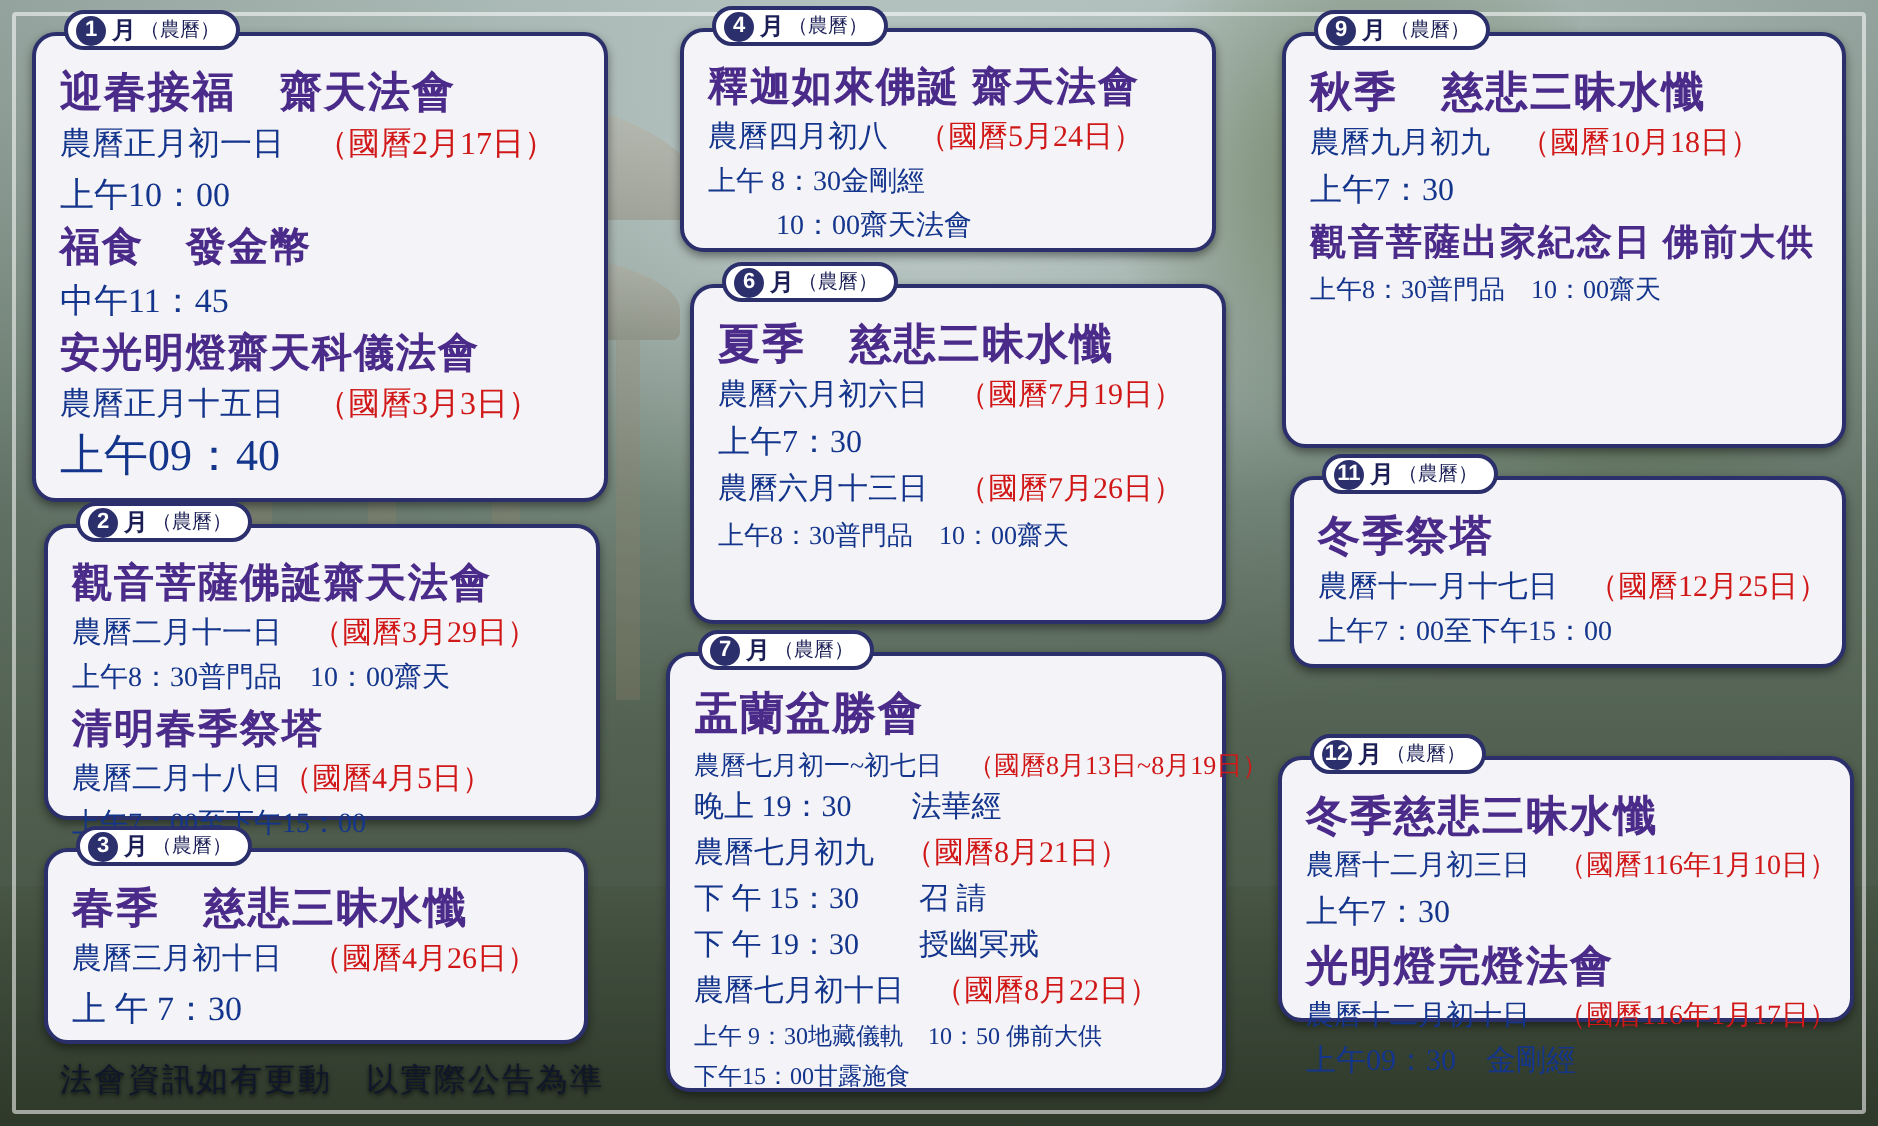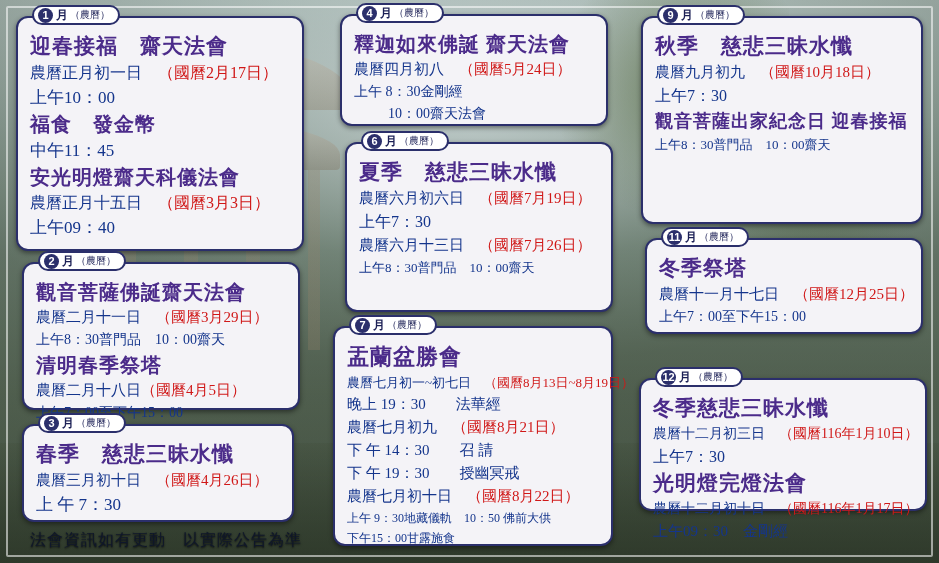--- a/index.html
+++ b/index.html
@@ -113,21 +113,21 @@
       <span class="mon">月</span>
       <span class="lunar">（農曆）</span>
     </div>
     <div class="title" style="font-size: 21px; line-height: 29px; margin-left: 0px;">迎春接福　齋天法會</div>
     <div class="line" style="font-size: 16px; line-height: 24px; margin-left: 0px;"><span class="blue">農曆正月初一日　</span><span class="red">（國曆2月17日）</span><span class="blue"></span></div>
     <div class="line" style="font-size: 17px; line-height: 25px; margin-left: 0px;"><span class="blue">上午10：00</span></div>
     <div class="title" style="font-size: 20px; line-height: 28px; margin-left: 0px;">福食　發金幣</div>
     <div class="line" style="font-size: 17px; line-height: 25px; margin-left: 0px;"><span class="blue">中午11：45</span></div>
     <div class="title" style="font-size: 20px; line-height: 28px; margin-left: 0px;">安光明燈齋天科儀法會</div>
     <div class="line" style="font-size: 16px; line-height: 24px; margin-left: 0px;"><span class="blue">農曆正月十五日　</span><span class="red">（國曆3月3日）</span><span class="blue"></span></div>
-    <div class="line" style="font-size: 17px; line-height: 25px; margin-left: 0px;"><span class="blue">上午09：40</span></div>
+    <div class="line" style="font-size: 22px; line-height: 25px; margin-left: 0px;"><span class="blue">上午09：40</span></div>
   </div>
 <div class="card" id="c2">
     <div class="tab">
       <span class="num">2</span>
       <span class="mon">月</span>
       <span class="lunar">（農曆）</span>
     </div>
     <div class="title" style="font-size: 20px; line-height: 28px; margin-left: 0px;">觀音菩薩佛誕齋天法會</div>
     <div class="line" style="font-size: 15px; line-height: 23px; margin-left: 0px;"><span class="blue">農曆二月十一日　</span><span class="red">（國曆3月29日）</span><span class="blue"></span></div>
     <div class="line" style="font-size: 14px; line-height: 22px; margin-left: 0px;"><span class="blue">上午8：30普門品　10：00齋天</span></div>
@@ -171,36 +171,36 @@
 <div class="card" id="c7">
     <div class="tab">
       <span class="num">7</span>
       <span class="mon">月</span>
       <span class="lunar">（農曆）</span>
     </div>
     <div class="title" style="font-size: 22px; line-height: 30px; margin-left: 0px;">盂蘭盆勝會</div>
     <div class="line" style="font-size: 13px; line-height: 21px; margin-left: 0px;"><span class="blue">農曆七月初一~初七日　</span><span class="red">（國曆8月13日~8月19日）</span><span class="blue"></span></div>
     <div class="line" style="font-size: 15px; line-height: 23px; margin-left: 0px;"><span class="blue">晚上  19：30　　法華經</span></div>
     <div class="line" style="font-size: 15px; line-height: 23px; margin-left: 0px;"><span class="blue">農曆七月初九　</span><span class="red">（國曆8月21日）</span><span class="blue"></span></div>
-    <div class="line" style="font-size: 15px; line-height: 23px; margin-left: 0px;"><span class="blue">下 午  14：30　　召 請</span></div>
+    <div class="line" style="font-size: 15px; line-height: 23px; margin-left: 0px;"><span class="blue">下 午  15：30　　召 請</span></div>
     <div class="line" style="font-size: 15px; line-height: 23px; margin-left: 0px;"><span class="blue">下 午  19：30　　授幽冥戒</span></div>
     <div class="line" style="font-size: 15px; line-height: 23px; margin-left: 0px;"><span class="blue">農曆七月初十日　</span><span class="red">（國曆8月22日）</span><span class="blue"></span></div>
     <div class="line" style="font-size: 12px; line-height: 20px; margin-left: 0px;"><span class="blue">上午 9：30地藏儀軌　10：50 佛前大供</span></div>
     <div class="line" style="font-size: 12px; line-height: 20px; margin-left: 0px;"><span class="blue">下午15：00甘露施食</span></div>
   </div>
 <div class="card" id="c9">
     <div class="tab">
       <span class="num">9</span>
       <span class="mon">月</span>
       <span class="lunar">（農曆）</span>
     </div>
     <div class="title" style="font-size: 21px; line-height: 29px; margin-left: 0px;">秋季　慈悲三昧水懺</div>
     <div class="line" style="font-size: 15px; line-height: 23px; margin-left: 0px;"><span class="blue">農曆九月初九　</span><span class="red">（國曆10月18日）</span><span class="blue"></span></div>
     <div class="line" style="font-size: 16px; line-height: 24px; margin-left: 0px;"><span class="blue">上午7：30</span></div>
-    <div class="title" style="font-size: 18px; line-height: 26px; margin-left: 0px;">觀音菩薩出家紀念日 迎春接福</div>
+    <div class="title" style="font-size: 18px; line-height: 26px; margin-left: 0px;">觀音菩薩出家紀念日 佛前大供</div>
     <div class="line" style="font-size: 13px; line-height: 21px; margin-left: 0px;"><span class="blue">上午8：30普門品　10：00齋天</span></div>
   </div>
 <div class="card" id="c11">
     <div class="tab">
       <span class="num">11</span>
       <span class="mon">月</span>
       <span class="lunar">（農曆）</span>
     </div>
     <div class="title" style="font-size: 21px; line-height: 29px; margin-left: 0px;">冬季祭塔</div>
     <div class="line" style="font-size: 15px; line-height: 23px; margin-left: 0px;"><span class="blue">農曆十一月十七日　</span><span class="red">（國曆12月25日）</span><span class="blue"></span></div>

